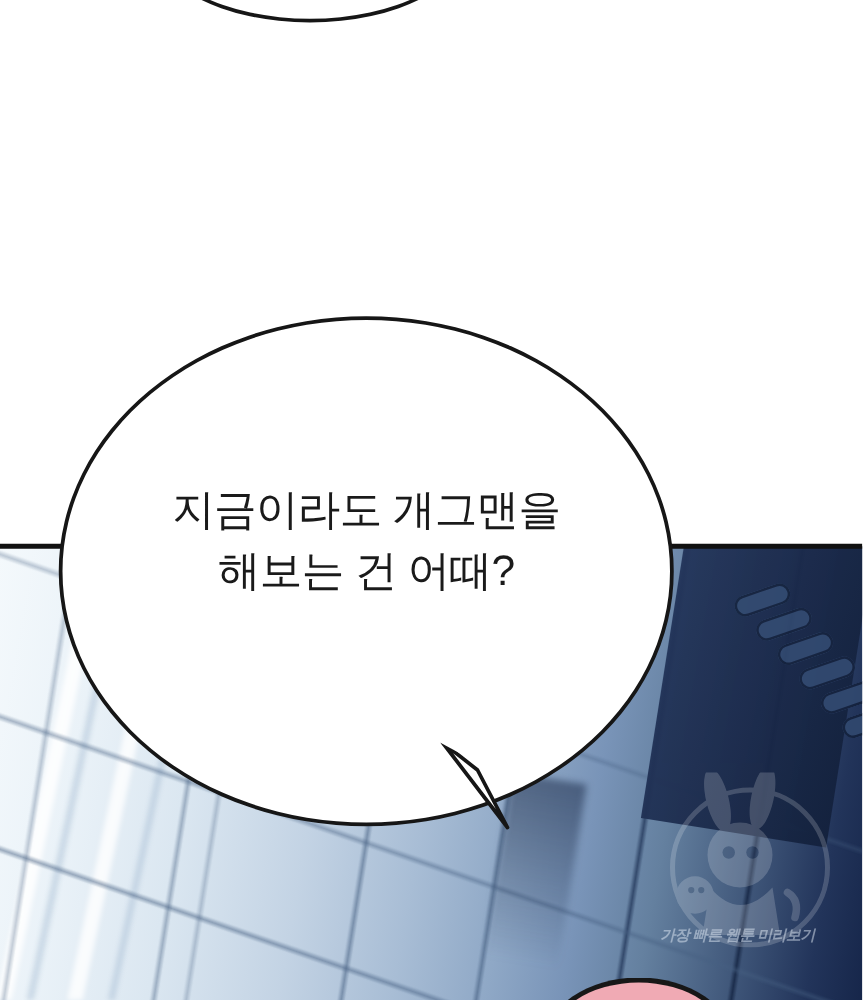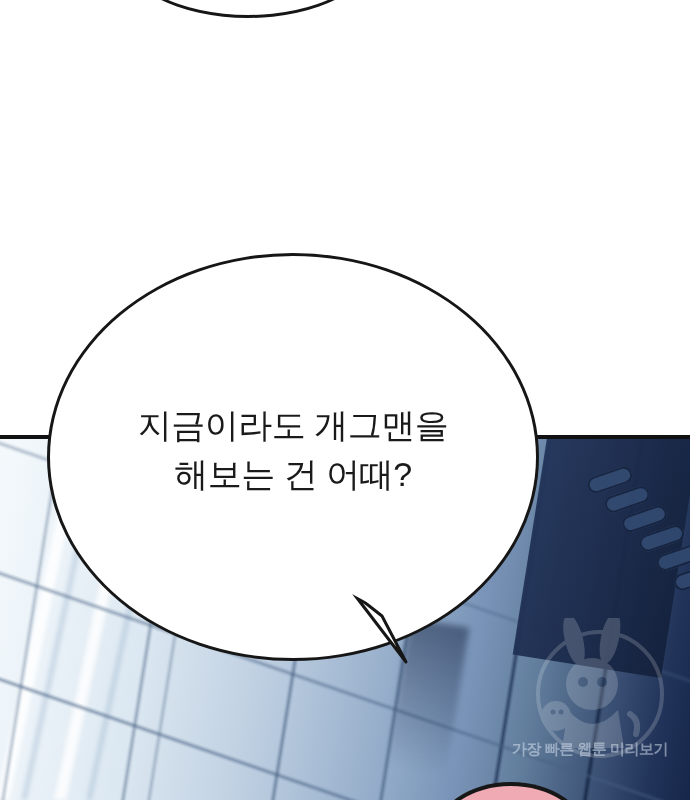--- a/index.html
+++ b/index.html
@@ -137,21 +137,20 @@
   .bubble-text{
     position:absolute;
     left:0;right:0;top:128px;
     text-align:center;
     color:#1a1a1a;
     font-size:34px;
     line-height:1.45;
     font-weight:500;
     letter-spacing:-.5px;
     white-space:pre-line;
-    margin-top:17px;
   }
   
   .tail{
     position:absolute;
     left:352px;top:588px;
     width:56px;height:78px;
     z-index:41;
   }
 
   
@@ -175,23 +174,24 @@
     pointer-events:none;
     opacity:.9;
   }
   .wm-art{
     position:absolute;left:20px;top:0;width:160px;height:140px;
     opacity:.20;
   }
   .wm-line1{
     position:absolute;left:0;right:0;top:122px;
     text-align:center;
-    font-size:15px;font-weight:700;
+    font-size:12px;font-weight:700;
     color:rgba(226,235,245,.55);
     letter-spacing:-.5px;
+    font-style:italic;
   }
   .wm-line2{
     position:absolute;left:0;right:4px;top:140px;
     text-align:center;
     font-size:22px;font-weight:700;
     color:rgba(235,122,158,.62);
     letter-spacing:-.8px;
   }
 </style>
 </head>

